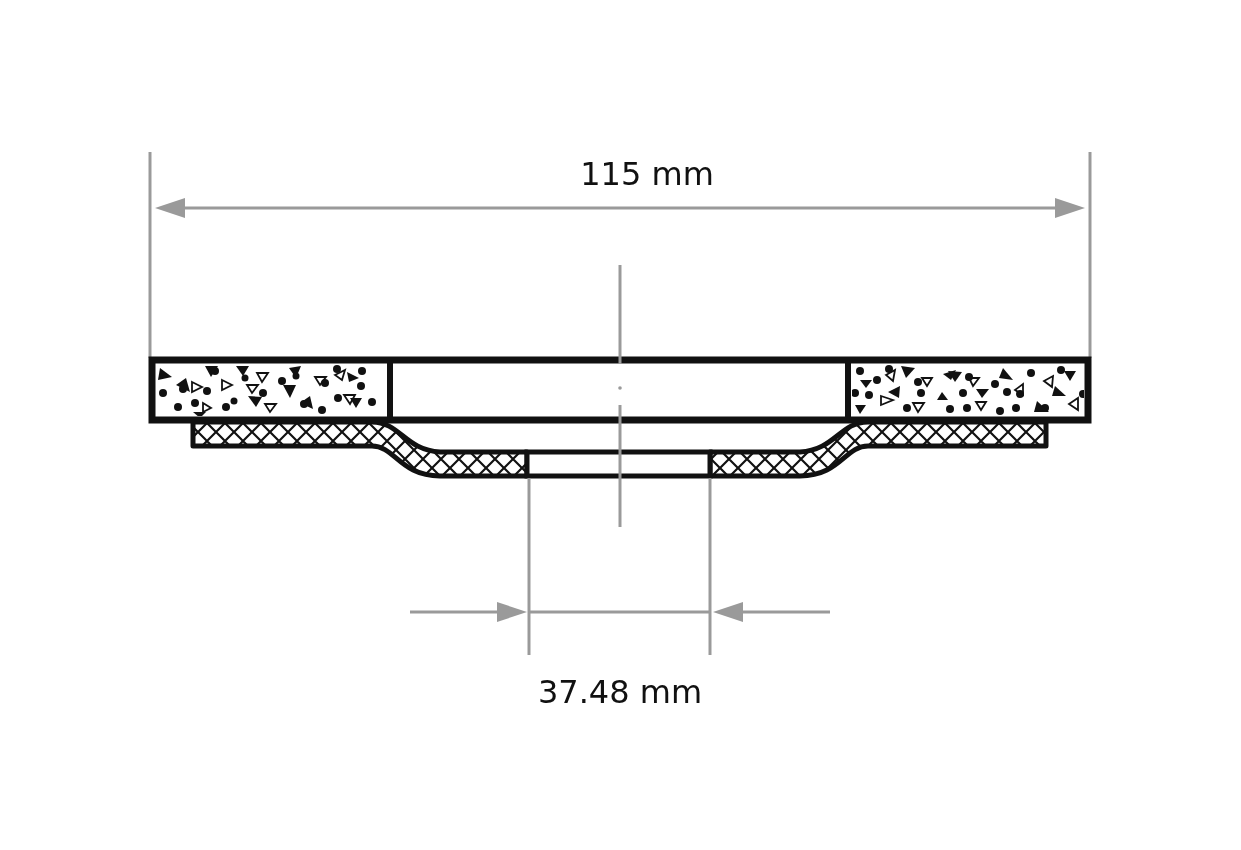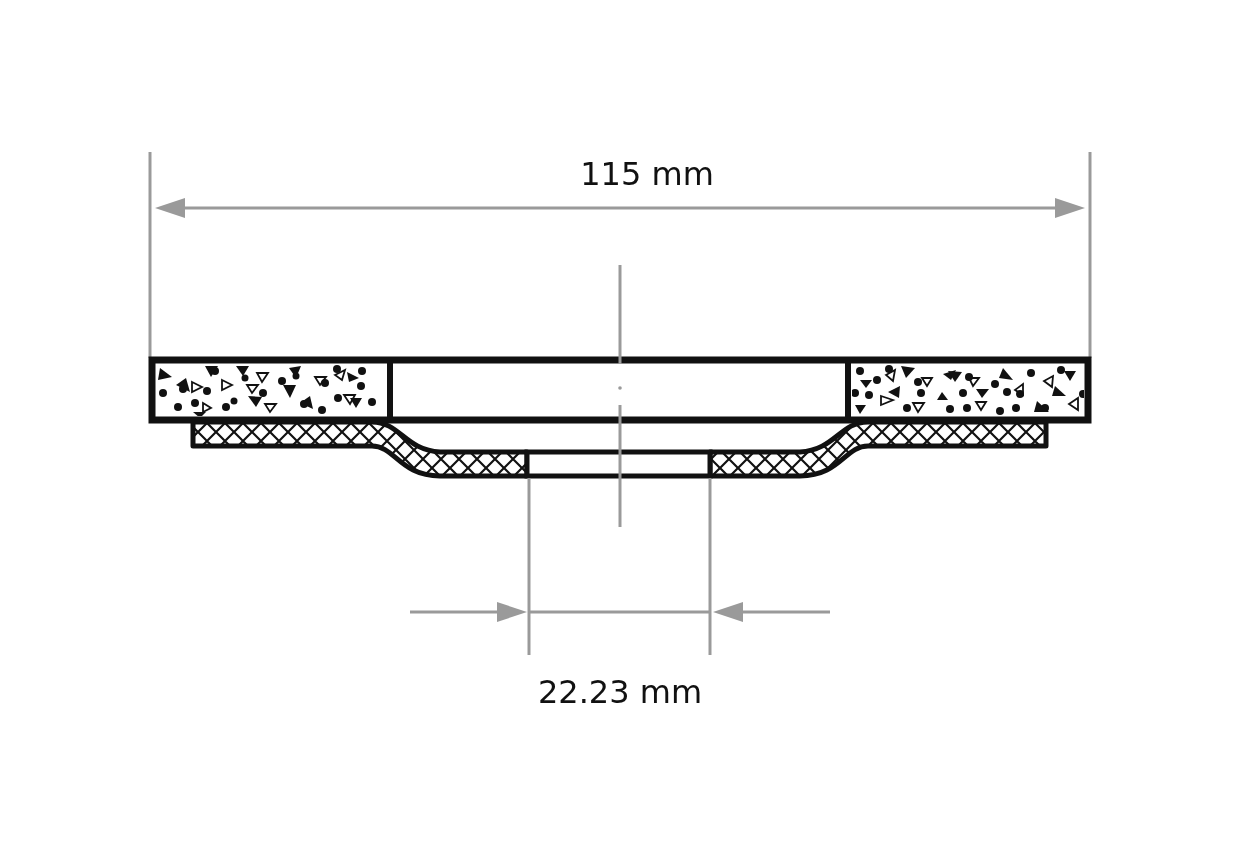--- a/index.html
+++ b/index.html
@@ -158,13 +158,13 @@
     <line x1="710" y1="478" x2="710" y2="655" stroke="#9a9a9a" stroke-width="3"></line>
     <line x1="410" y1="612" x2="500" y2="612" stroke="#9a9a9a" stroke-width="3"></line>
     <line x1="529" y1="612" x2="710" y2="612" stroke="#9a9a9a" stroke-width="3"></line>
     <line x1="740" y1="612" x2="830" y2="612" stroke="#9a9a9a" stroke-width="3"></line>
     <polygon points="527,612 497,602 497,622" fill="#9a9a9a"></polygon>
     <polygon points="713,612 743,602 743,622" fill="#9a9a9a"></polygon>
   </g>
 </svg>
 
 <div id="label-outer" class="dim-text">115 mm</div>
-<div id="label-bore" class="dim-text">22.23 mm</div>
+<div id="label-bore" class="dim-text">37.48 mm</div>
 
 </body></html>

